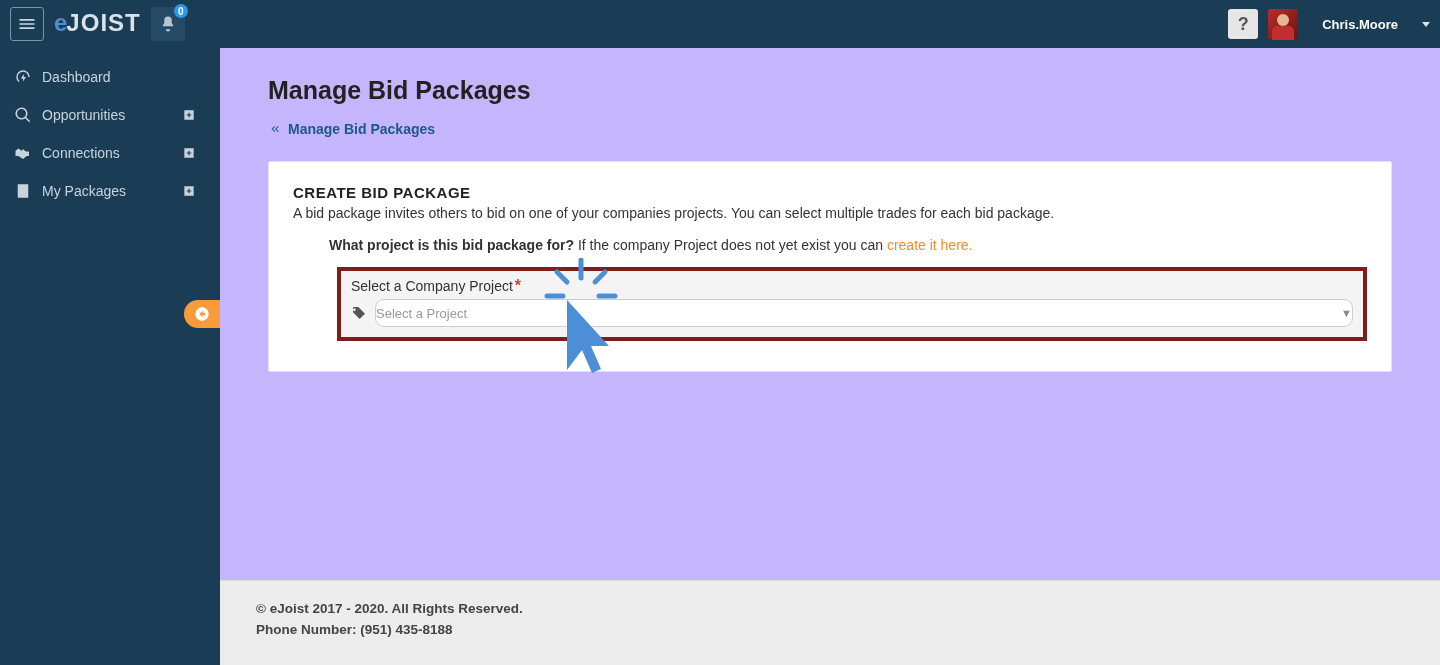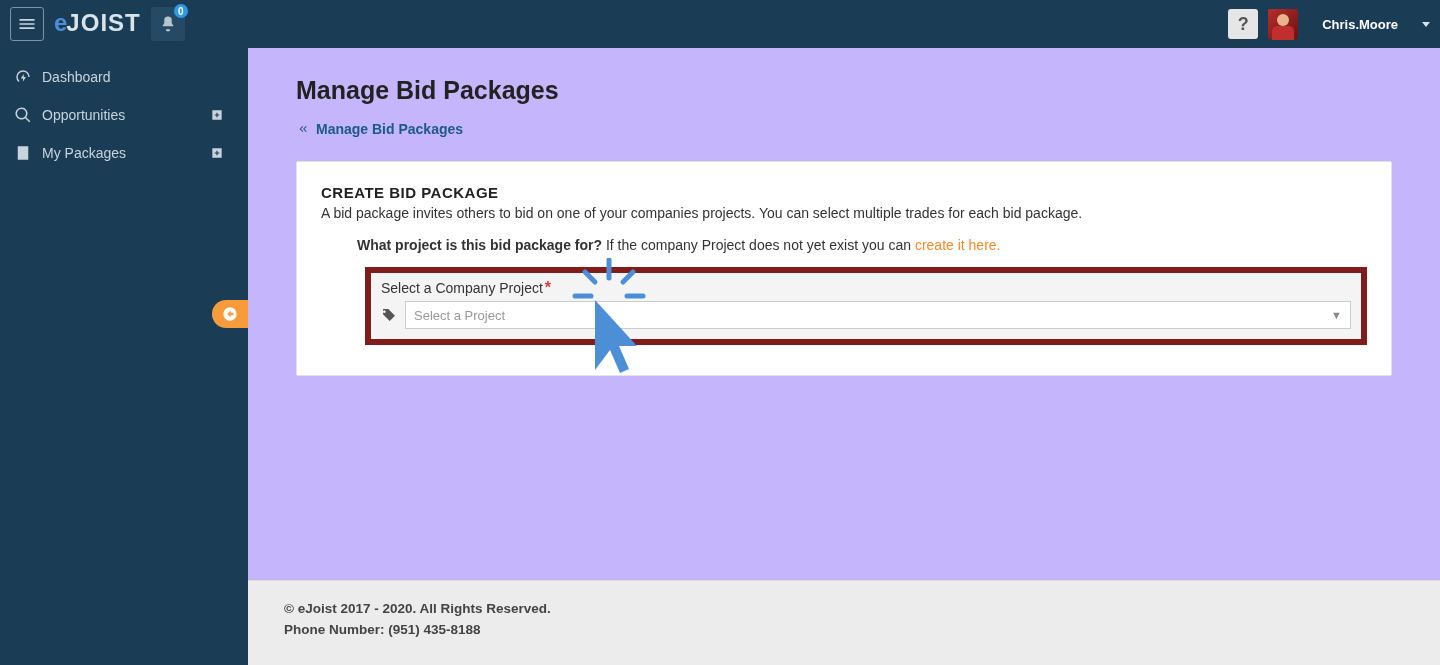--- a/index.html
+++ b/index.html
@@ -80,21 +80,21 @@
   .avatar::before{
     content:""; position:absolute; left:4px; top:17px; width:22px; height:14px;
     border-radius:5px 5px 0 0; background:#c02e2e;
   }
   .user-chip .uname { color:#fff; font-weight:600; font-size:13px;}
   .user-chip .caret { width:0;height:0;border-left:4px solid transparent;border-right:4px solid transparent;border-top:5px solid #d9e3ea;}
 
   
   .shell { display:flex; height: calc(100% - 48px); }
   .sidebar {
-    width: 248px;
+    width: 220px;
     background: #1b3c55;
     color:#c8d4dd;
     padding-top: 10px;
     position:relative;
   }
   .nav-item {
     display:flex; align-items:center;
     padding: 10px 14px;
     cursor:pointer;
     color:#c8d4dd;
@@ -154,38 +154,38 @@
     margin-bottom:4px;
   }
   .card .desc { font-size:14px; color:#333; margin-bottom:16px; font-weight:500;}
   .subtext { font-size:14px; color:#333; margin-left:36px; margin-bottom:14px; font-weight:500;}
   .subtext .bold{ font-weight:800;}
   .subtext a{ color:#f58a2c; text-decoration:none; cursor:pointer;}
 
   .field-block{
     margin-left:44px;
     background:#f4f4f4;
-    border:6px solid #7f1d1d;
+    border:4px solid #7f1d1d;
     padding:6px 10px 10px 10px;
   }
   .field-label{
     font-size:14px; color:#333; font-weight:500;
     display:flex; align-items:center; gap:2px;
   }
   .req{ color:#d63b3b; font-size:16px; font-weight:700;}
   .input-row{ display:flex; align-items:center; gap:8px; margin-top:4px;}
   .tag-icon{ width:16px;height:16px; fill:#555;}
   .select{
     flex:1;
     height:28px;
     background:#fff;
     border:1px solid #ccc;
-    border-radius:0;
+    border-radius:9px;
     display:flex; align-items:center; justify-content:space-between;
-    padding:0 8px;
+    padding:0 0;
     color:#999;
     font-size:13px;
     cursor:pointer;
   }
   .select .arrow{ color:#888; font-size:11px;}
 
   
   .cursor-anno{
     position:absolute;
     left:268px; top:96px;
@@ -234,20 +234,29 @@
       <svg viewBox="0 0 24 24">
           <path d="M12 3a9 9 0 0 0-9 9 9 9 0 0 0 3 6.7l1.4-1.4A7 7 0 1 1 19 12h2A9 9 0 0 0 12 3zm1 5l-4 6h3v4l4-6h-3z"></path>
         </svg>
       <span class="label">Dashboard</span>
     </div>
     <div class="nav-item">
       <svg viewBox="0 0 24 24">
           <path d="M10 2a8 8 0 1 0 4.9 14.3l5.4 5.4 1.4-1.4-5.4-5.4A8 8 0 0 0 10 2zm0 2a6 6 0 1 1 0 12 6 6 0 0 1 0-12z"></path>
         </svg>
       <span class="label">Opportunities</span>
+      <svg class="expander" viewBox="0 0 24 24">
+          <path d="M4 4h16v16H4zM11 8h2v3h3v2h-3v3h-2v-3H8v-2h3z" fill-rule="evenodd"></path>
+        </svg>
+    </div>
+    <div class="nav-item">
+      <svg viewBox="0 0 24 24">
+          <path d="M2 9l4-3 4 3 2-2 4 3h4v6h-3l-5 4-6-4H2z"></path>
+        </svg>
+      <span class="label">Connections</span>
       <svg class="expander" viewBox="0 0 24 24">
           <path d="M4 4h16v16H4zM11 8h2v3h3v2h-3v3h-2v-3H8v-2h3z" fill-rule="evenodd"></path>
         </svg>
     </div>
     <div class="nav-item">
       <svg viewBox="0 0 24 24">
           <path d="M5 3h14v18H5zM8 6h2v2H8zm4 0h2v2h-2zM8 10h2v2H8zm4 0h2v2h-2zM8 14h2v2H8zm4 0h2v2h-2z"></path>
         </svg>
       <span class="label">My Packages</span>
       <svg class="expander" viewBox="0 0 24 24">

